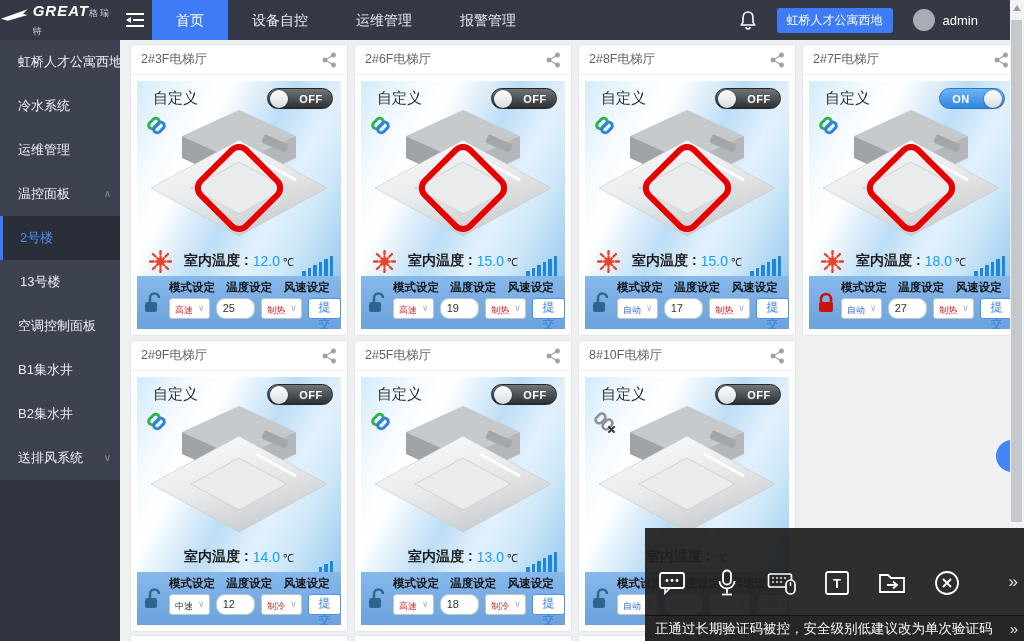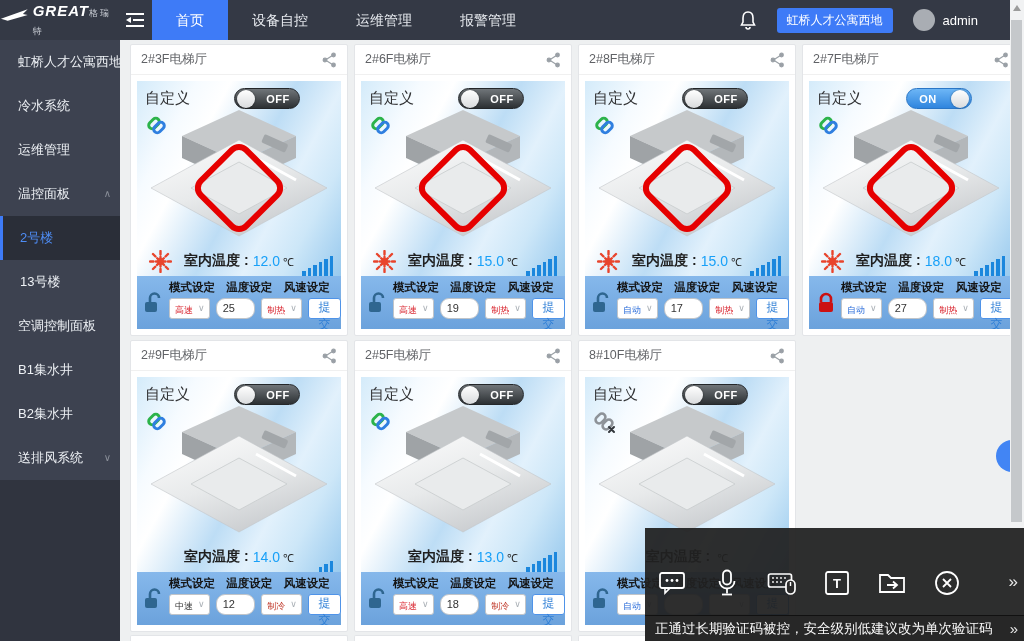--- a/index.html
+++ b/index.html
@@ -40,21 +40,21 @@
   .card { position:absolute; width:218px; height:292px; background:#fff;
           border:1px solid #e3e5e8; border-radius:2px; }
   .card-head { height:30px; display:flex; align-items:center; justify-content:space-between;
                padding:0 10px; border-bottom:1px solid #f0f0f0; }
   .card-title { font-size:12.5px; color:#606266; }
   .share { cursor:pointer; }
   .panel { position:absolute; left:6px; right:6px; top:36px; bottom:6px; overflow:hidden;
            background:
              linear-gradient(118deg,#d4ebfa 0%, #f6fbff 18%, #ffffff 28%, #bdddf5 48%,
                              #e2f1fc 62%, #cde7f8 74%, #7fbbe9 100%); }
-  .panel-top { display:flex; align-items:center; padding:7px 8px 0 8px;gap:44px; }
+  .panel-top { display:flex; align-items:center; justify-content:space-between; padding:7px 8px 0 16px;gap:44px; }
   .custom { font-size:15px; color:#303133; }
   .toggle { width:66px; height:21px; border-radius:11px; display:flex; align-items:center;
             padding:0 2px; cursor:pointer; gap:4px;
             background:linear-gradient(#707579,#2c3033); border:1px solid #24272a; }
   .toggle .knob { width:18px; height:18px; border-radius:50%;
                   background:linear-gradient(#ffffff,#d9dbdd); box-shadow:0 0 2px rgba(0,0,0,.5); }
   .toggle .toggle-text { font-size:11px; font-weight:bold; color:#fff; letter-spacing:.5px; flex:1; text-align:center; }
   .toggle.on { flex-direction:row-reverse; background:linear-gradient(#6db6f6,#2f85de); border-color:#2a76c6; }
   .link-wrap { position:absolute; left:8px; top:33px; }
   .ac-svg { position:absolute; left:50%; top:25px; transform:translateX(-50%); }

